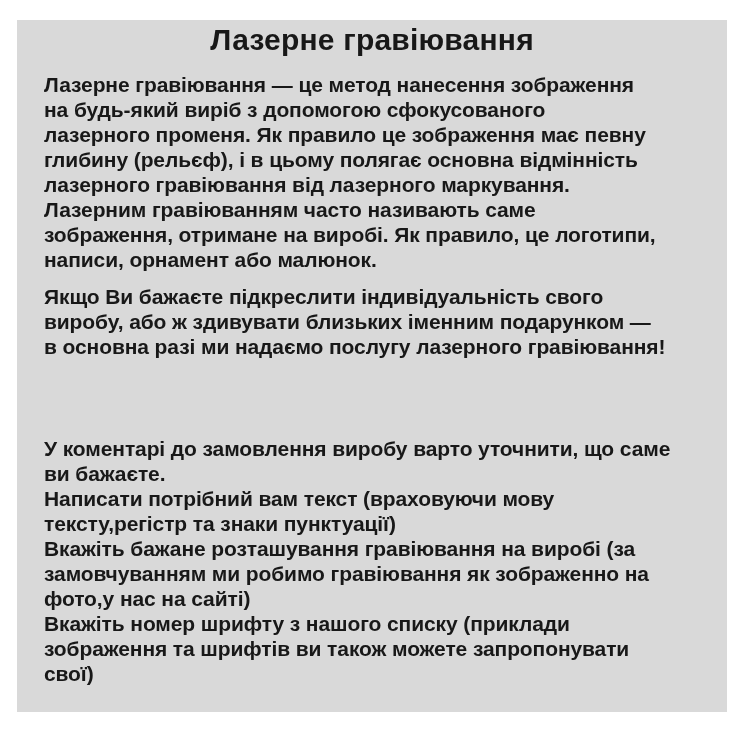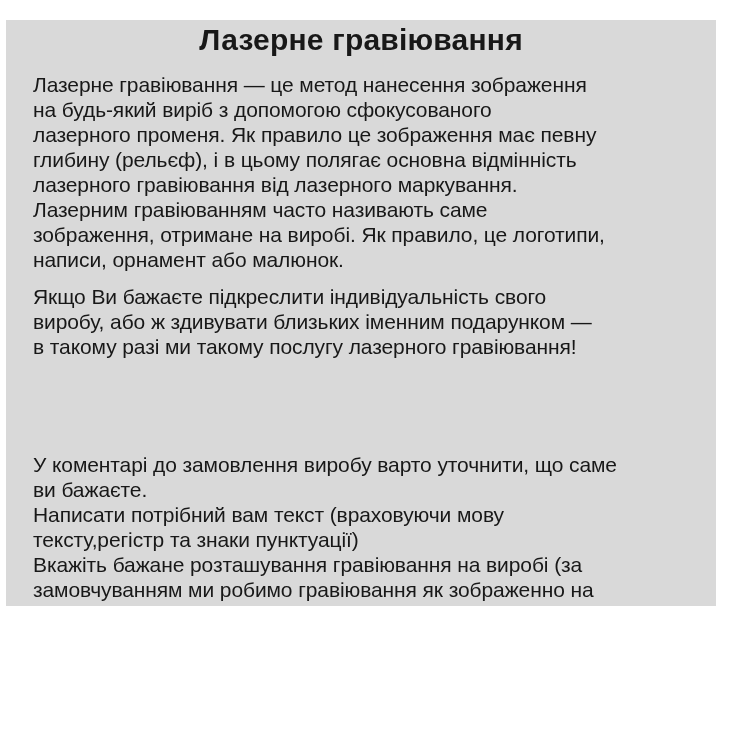--- a/index.html
+++ b/index.html
@@ -9,24 +9,24 @@
   body {
     width: 750px;
     height: 750px;
     position: relative;
     background: var(--page-bg, #ffffff);
     font-family: "Liberation Sans", "DejaVu Sans", sans-serif;
     overflow: hidden;
   }
   .panel {
     position: absolute;
-    left: 6px;
+    left: 17px;
     top: 20px;
     width: 710px;
-    height: 586px;
+    height: 692px;
     background: var(--panel-bg, #d9d9d9);
     color: var(--text-color, #181818);
     overflow: hidden;
   }
   .heading {
     position: absolute;
     left: 0;
     width: 100%;
     text-align: center;
     font-size: 30px;
@@ -34,48 +34,48 @@
     font-weight: 700;
     white-space: pre;
     letter-spacing: 0.2px;
   }
   .bodytext {
     position: absolute;
     left: 27px;
     width: 666px;
     font-size: 21px;
     line-height: 25px;
-    font-weight: 400;
+    font-weight: 700;
     white-space: pre;
     letter-spacing: -0.1px;
   }
   #intro-title  { top: 3px; }
   #para1        { top: 52px; }
   #para2        { top: 264px; }
   #order-title  { top: 372px; }
-  #order-lines  { top: 416px; margin-top: 16px; }
+  #order-lines  { top: 416px; }
 </style>
 </head>
 <body>
 
 <div class="panel">
   <div class="heading" id="intro-title">Лазерне гравіювання</div>
 
   <div class="bodytext" id="para1">Лазерне гравіювання — це метод нанесення зображення
 на будь-який виріб з допомогою сфокусованого
 лазерного променя. Як правило це зображення має певну
 глибину (рельєф), і в цьому полягає основна відмінність
 лазерного гравіювання від лазерного маркування.
 Лазерним гравіюванням часто називають саме
 зображення, отримане на виробі. Як правило, це логотипи,
 написи, орнамент або малюнок.</div>
 
   <div class="bodytext" id="para2">Якщо Ви бажаєте підкреслити індивідуальність свого
 виробу, або ж здивувати близьких іменним подарунком —
-в такому разі ми такому послугу лазерного гравіювання!</div>
+в основна разі ми надаємо послугу лазерного гравіювання!</div>
 
 
   <div class="bodytext" id="order-lines">У коментарі до замовлення виробу варто уточнити, що саме
 ви бажаєте.
 Написати потрібний вам текст (враховуючи мову
 тексту,регістр та знаки пунктуації)
 Вкажіть бажане розташування гравіювання на виробі (за
 замовчуванням ми робимо гравіювання як зображенно на
 фото,у нас на сайті)
 Вкажіть номер шрифту з нашого списку (приклади

